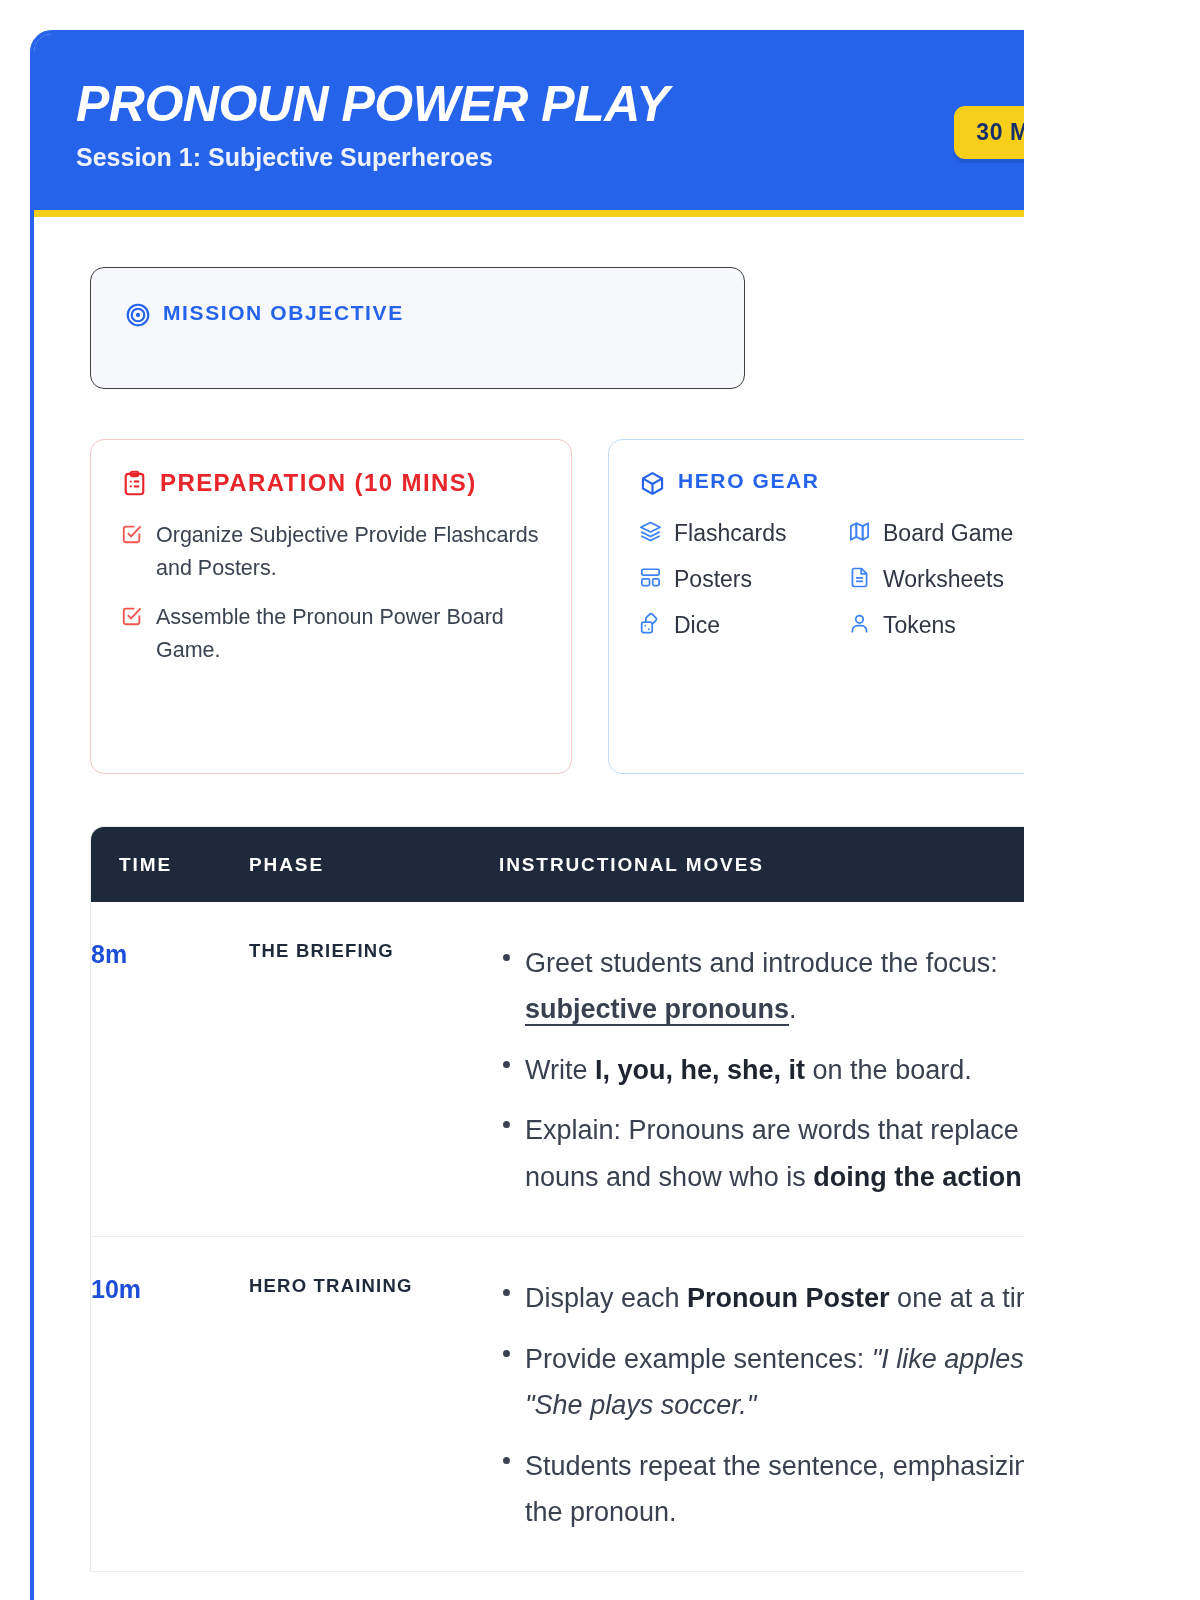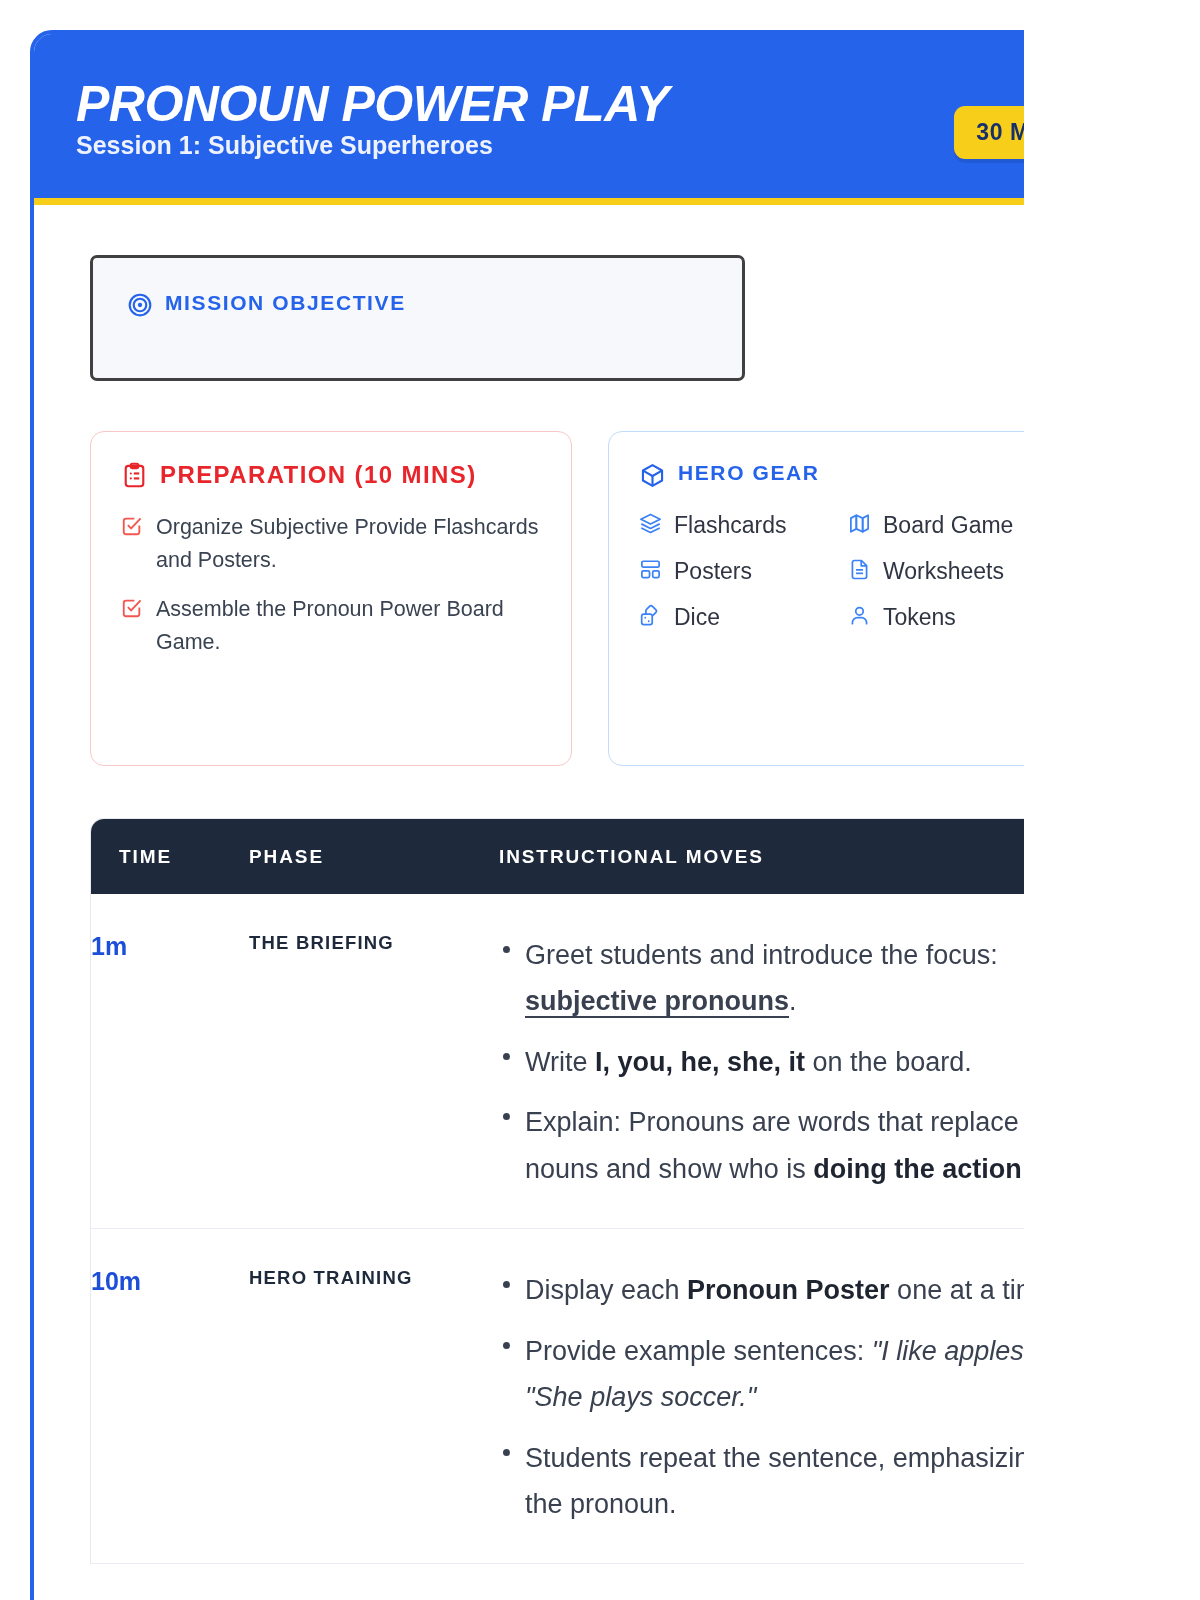--- a/index.html
+++ b/index.html
@@ -43,21 +43,21 @@
   .header-title {
     font-size: 50px;
     font-weight: 900;
     font-style: italic;
     letter-spacing: -0.5px;
     color: #ffffff;
     line-height: 1.04;
     text-transform: uppercase;
   }
   .header-subtitle {
-    margin-top: 0;
+    margin-top: 12px;
     font-size: 25px;
     font-weight: 700;
     color: #eef2ff;
     line-height: 1.2;
   }
   .duration-badge {
     position: absolute;
     right: 42px;
     top: 72px;
     background: #f7ce1a;
@@ -75,22 +75,22 @@
 
   .top-row {
     display: flex;
     gap: 36px;
     align-items: stretch;
   }
 
   .card-objective {
     flex: 0 0 655px;
     background: #f7f8fb;
-    border: 3px solid #404040;
-    border-radius: 7px;
+    border: 1px solid #404040;
+    border-radius: 14px;
     padding: 32px 34px 38px 34px;
   }
   .card-why {
     flex: 1 1 auto;
     background: #fdf8e3;
     border: 1px solid #f0e6bf;
     border-radius: 14px;
     padding: 30px 26px 30px 26px;
   }
 
@@ -417,21 +417,21 @@
         <table class="schedule">
           <thead>
             <tr>
               <th class="c-time">TIME</th>
               <th class="c-phase">PHASE</th>
               <th class="c-moves">INSTRUCTIONAL MOVES</th>
             </tr>
           </thead>
           <tbody>
             <tr>
-              <td class="c-time">1m</td>
+              <td class="c-time">8m</td>
               <td class="c-phase">THE BRIEFING</td>
               <td class="c-moves">
                 <ul class="moves">
                   <li>Greet students and introduce the focus: <u>subjective pronouns</u>.</li>
                   <li>Write <b>I, you, he, she, it</b> on the board.</li>
                   <li>Explain: Pronouns are words that replace nouns and show who is <b>doing the action</b>.</li>
                 </ul>
               </td>
             </tr>
             <tr>

